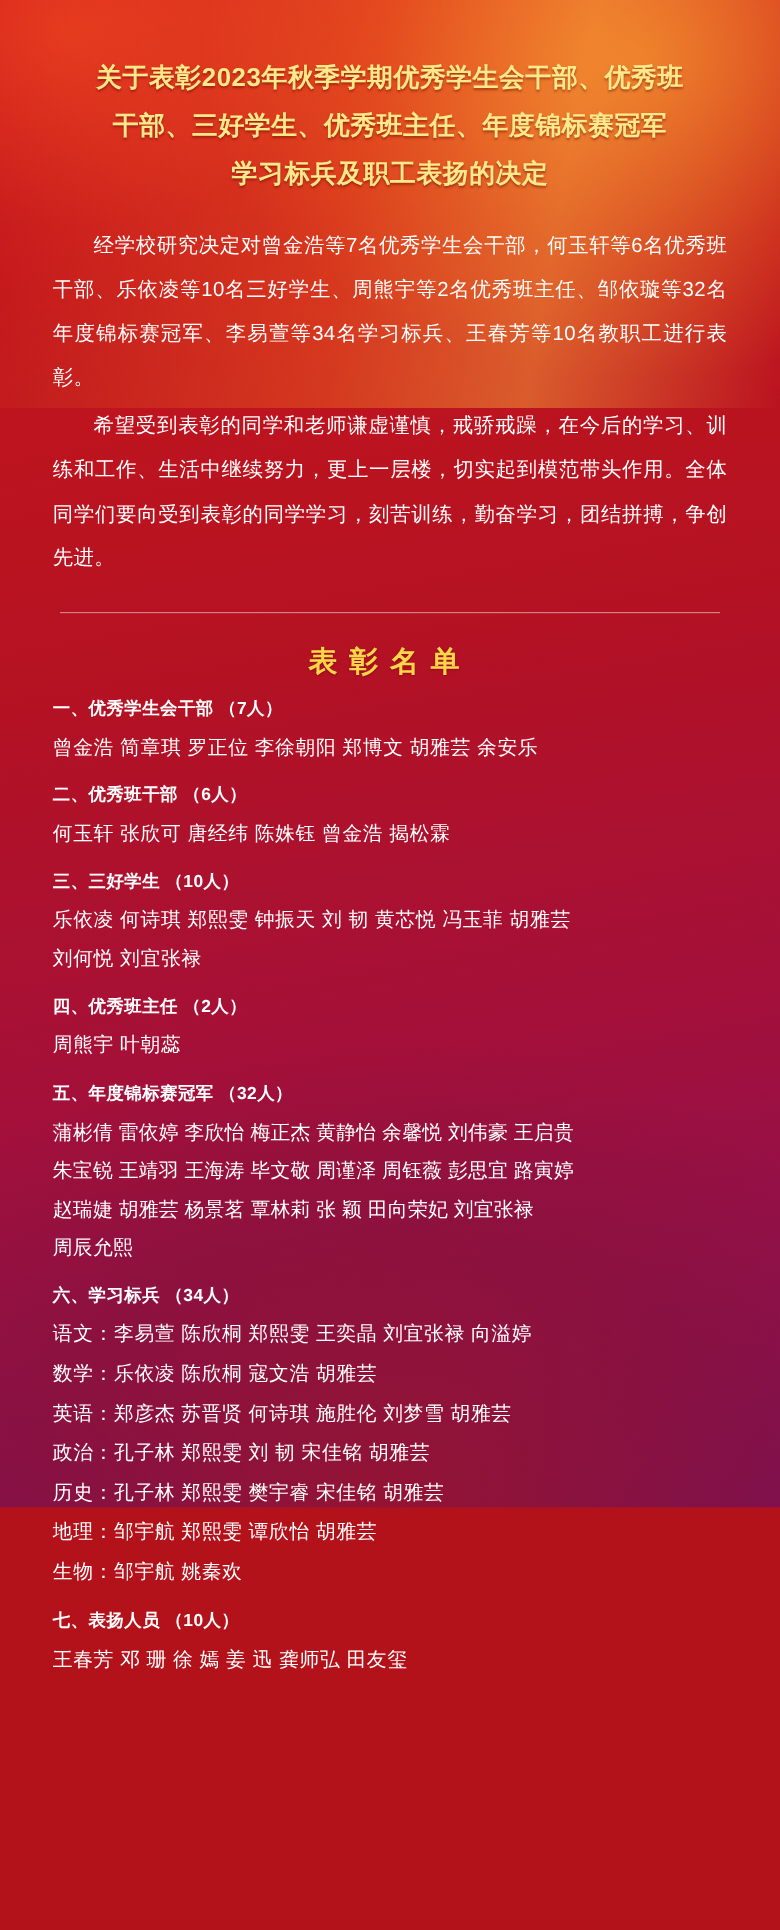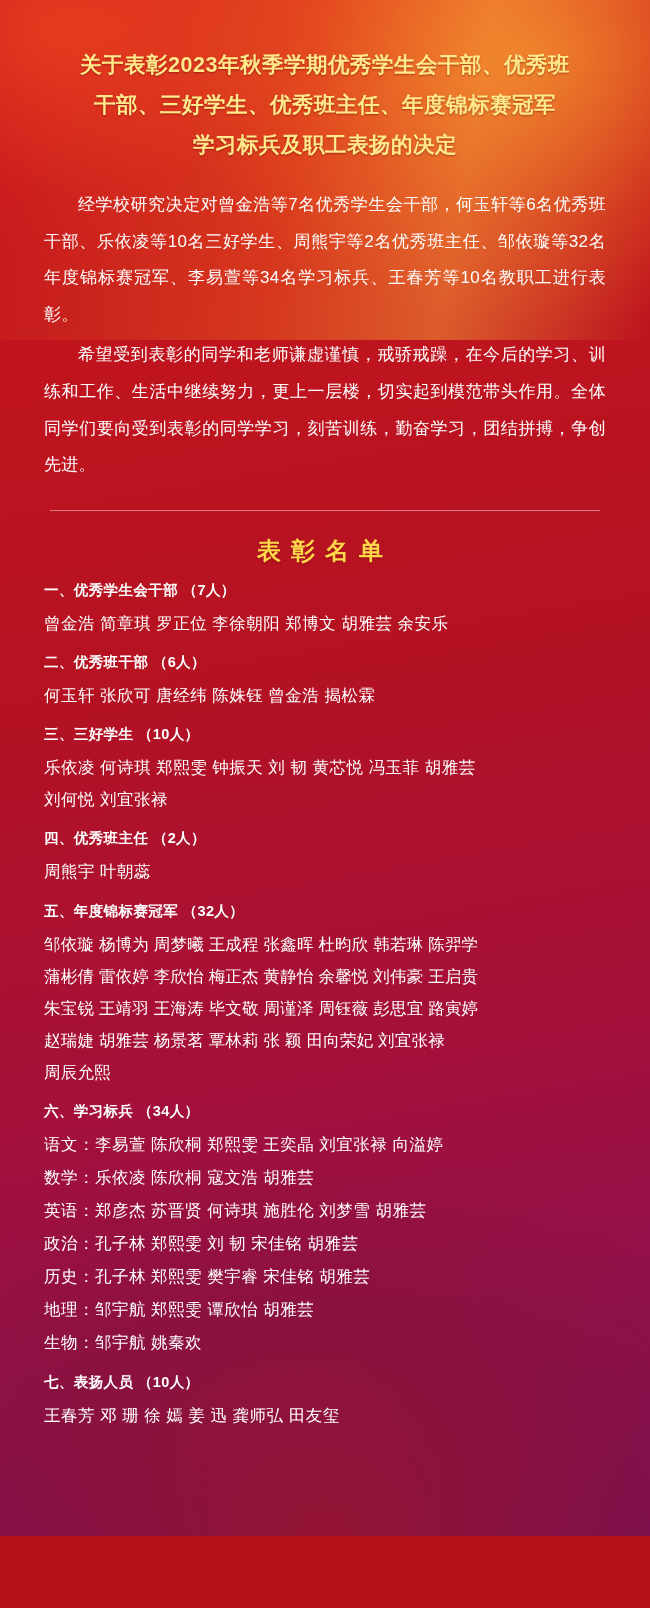--- a/index.html
+++ b/index.html
@@ -9,21 +9,21 @@
   body {
     width: 650px;
     height: 1608px;
     font-family: "Liberation Sans", sans-serif;
     background: #b3121b;
     overflow: hidden;
   }
   .poster {
     position: relative;
     width: 650px;
-    height: 1536px;
+    height: 1256px;
     box-sizing: border-box;
     background:
       radial-gradient(ellipse 520px 380px at 82% 4%, rgba(255,170,40,0.55) 0%, rgba(255,140,30,0.20) 42%, rgba(255,120,20,0) 70%),
       radial-gradient(ellipse 420px 300px at 8% 2%, rgba(255,90,30,0.45) 0%, rgba(220,40,30,0.10) 55%, rgba(200,30,30,0) 75%),
       radial-gradient(ellipse 700px 520px at 50% 100%, rgba(150,20,45,0.85) 0%, rgba(130,18,50,0.45) 45%, rgba(120,16,50,0) 75%),
       linear-gradient(170deg, #cf1b1f 0%, #c2151d 18%, #b51222 42%, #a4103a 68%, #8e1050 88%, #7d1060 100%);
     color: #ffffff;
     padding: 0 44px;
   }
   .poster:before {
@@ -163,21 +163,20 @@
   <div class="section">
     <div class="section-head">四、优秀班主任 （2人）</div>
     <div class="names">
       <span class="row">周熊宇 叶朝蕊</span>
     </div>
   </div>
 
   <div class="section">
     <div class="section-head">五、年度锦标赛冠军 （32人）</div>
     <div class="names tight">
-      <span class="row">邹依璇 杨博为 周梦曦 王成程 张鑫晖 杜昀欣 韩若琳 陈羿学</span>
       <span class="row">蒲彬倩 雷依婷 李欣怡 梅正杰 黄静怡 余馨悦 刘伟豪 王启贵</span>
       <span class="row">朱宝锐 王靖羽 王海涛 毕文敬 周谨泽 周钰薇 彭思宜 路寅婷</span>
       <span class="row">赵瑞婕 胡雅芸 杨景茗 覃林莉 张 颖 田向荣妃 刘宜张禄</span>
       <span class="row">周辰允熙</span>
     </div>
   </div>
 
   <div class="section">
     <div class="section-head">六、学习标兵 （34人）</div>
     <div class="names">

